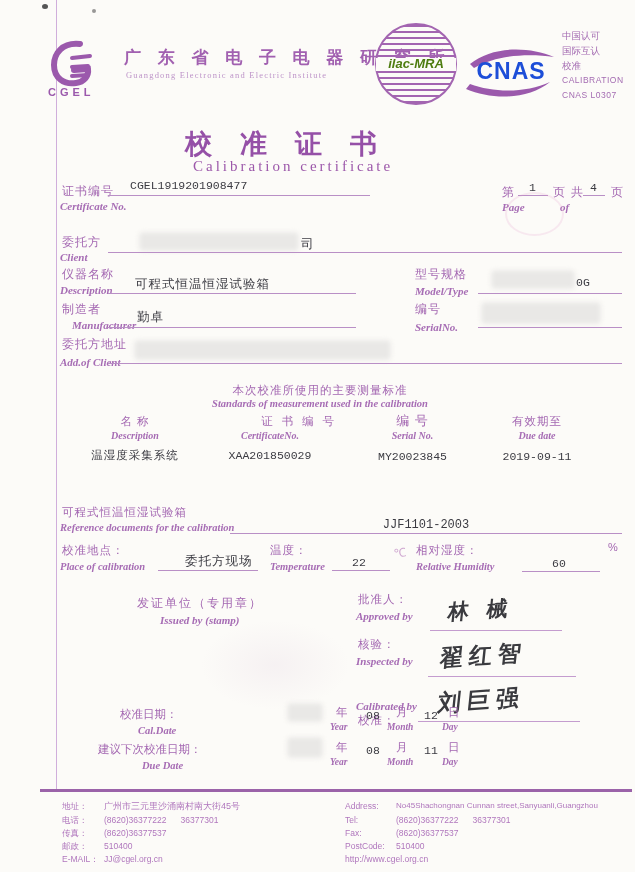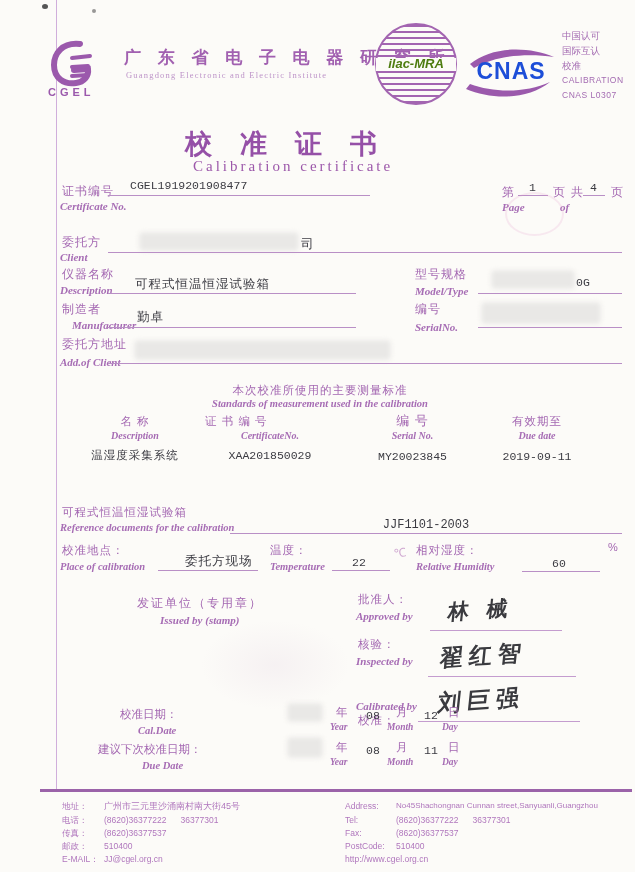--- a/index.html
+++ b/index.html
@@ -145,21 +145,21 @@
   <div class="abs cn" style="left:62px;top:336px;">委托方地址</div>
   <div class="abs en" style="left:60px;top:356px;">Add.of Client</div>
   <div class="redact" style="left:135px;top:341px;width:255px;height:18px;"></div>
   <div class="uline" style="left:108px;top:363px;width:514px;"></div>
 
   <div class="abs cn" style="left:150px;top:383px;width:340px;text-align:center;font-size:11.5px;">本次校准所使用的主要测量标准</div>
   <div class="abs en" style="left:150px;top:398px;width:340px;text-align:center;font-size:10.5px;">Standards of measurement used in the calibration</div>
 
   <div class="abs cn" style="left:90px;top:414px;width:90px;text-align:center;font-size:11.5px;">名 称</div>
   <div class="abs en" style="left:90px;top:430px;width:90px;text-align:center;font-size:10px;">Description</div>
-  <div class="abs cn" style="left:205px;top:414px;width:130px;text-align:left;font-size:11.5px;">证 书 编 号</div>
+  <div class="abs cn" style="left:205px;top:414px;width:130px;text-align:right;font-size:11.5px;font-family:Liberation Mono, monospace;">证 书 编 号</div>
   <div class="abs en" style="left:205px;top:430px;width:130px;text-align:center;font-size:10px;">CertificateNo.</div>
   <div class="abs cn" style="left:365px;top:412px;width:95px;text-align:center;font-size:13px;">编  号</div>
   <div class="abs en" style="left:365px;top:430px;width:95px;text-align:center;font-size:10px;">Serial No.</div>
   <div class="abs cn" style="left:492px;top:414px;width:90px;text-align:center;font-size:11.5px;">有效期至</div>
   <div class="abs en" style="left:492px;top:430px;width:90px;text-align:center;font-size:10px;">Due date</div>
 
   <div>
     <div class="abs valcn" style="left:90px;top:448px;width:90px;text-align:center;font-size:11.5px;">温湿度采集系统</div>
     <div class="abs val" style="left:205px;top:449px;width:130px;text-align:center;">XAA201850029</div>
     <div class="abs val" style="left:365px;top:450px;width:95px;text-align:center;">MY20023845</div>

